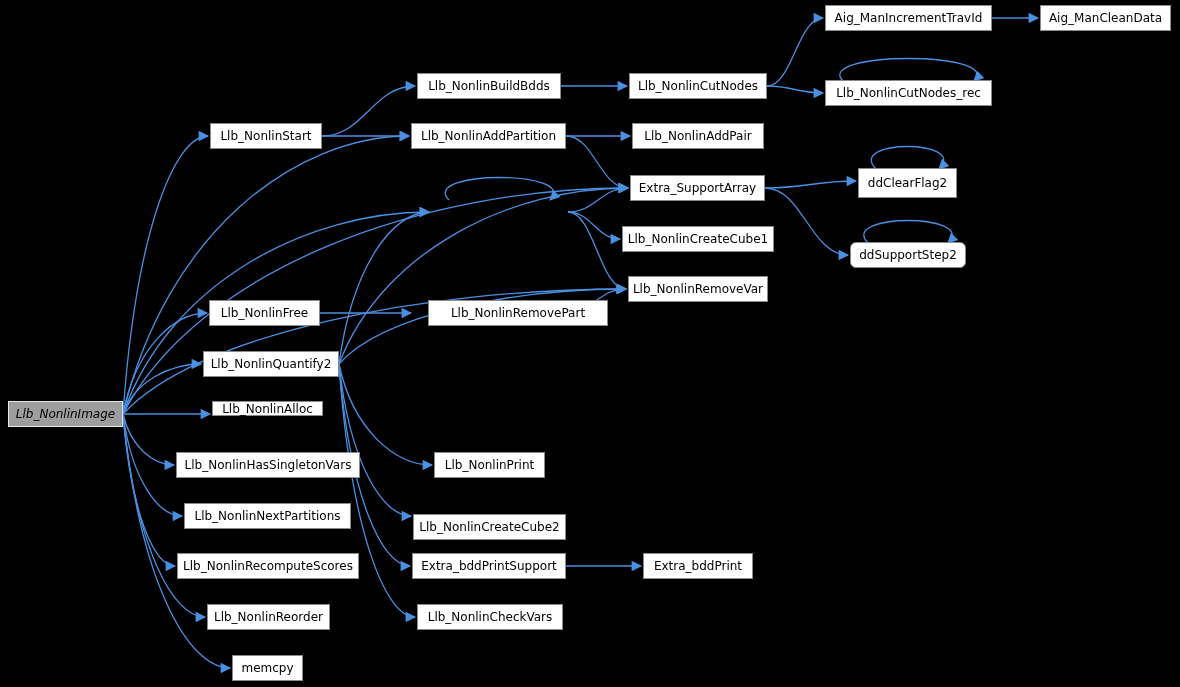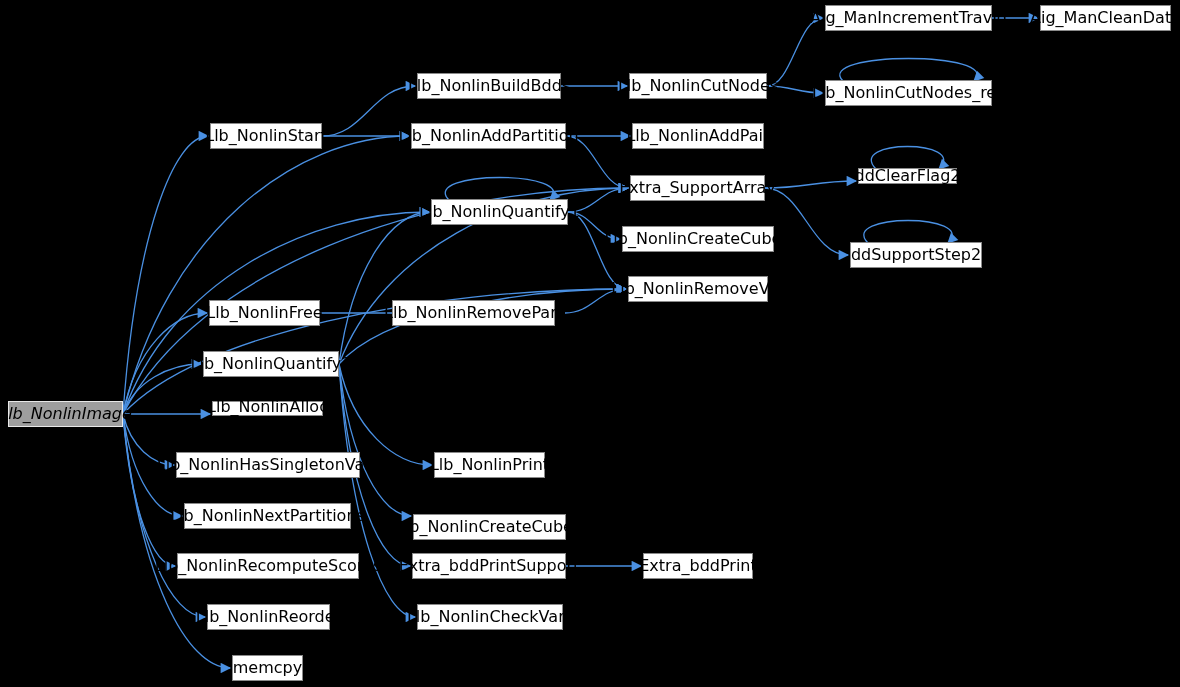--- a/index.html
+++ b/index.html
@@ -28,21 +28,21 @@
   .node {
     position: absolute;
     z-index: 1;
     display: flex;
     align-items: center;
     justify-content: center;
     box-sizing: border-box;
     background: var(--node-fill, #fff);
     border: 1px solid var(--node-border, #8a8a8a);
     color: var(--node-text, #000);
-    font-size: 16px;
+    font-size: 12px;
     line-height: 1;
     white-space: nowrap;
     cursor: pointer;
   }
   .node.highlight {
     background: var(--hl-fill, #9e9e9e);
     border-color: var(--hl-border, #e8e8e8);
   }
   .node span {
     pointer-events: none;
@@ -124,39 +124,36 @@
     </div>
     <div class="node" style="left: 825px; top: 80px; width: 167px; height: 26px;">
       <span>Llb_NonlinCutNodes_rec</span>
     </div>
     <div class="node" style="left: 632px; top: 123px; width: 132px; height: 26px;">
       <span>Llb_NonlinAddPair</span>
     </div>
     <div class="node" style="left: 630px; top: 175px; width: 135px; height: 26px;">
       <span>Extra_SupportArray</span>
     </div>
-    <div class="node" style="left: 858px; top: 168px; width: 99px; height: 16px;">
+    <div class="node" style="left: 858px; top: 168px; width: 99px; height: 30px;">
       <span>ddClearFlag2</span>
     </div>
-    <div class="node" style="left: 850px; top: 242px; width: 132px; height: 26px;">
+    <div class="node" style="left: 850px; top: 242px; width: 116px; height: 26px; border-radius: 6px;">
       <span>ddSupportStep2</span>
-    </div>
-    <div class="node" style="left: 431px; top: 199px; width: 137px; height: 26px;">
-      <span>Llb_NonlinQuantify1</span>
     </div>
     <div class="node" style="left: 622px; top: 226px; width: 152px; height: 26px;">
       <span>Llb_NonlinCreateCube1</span>
     </div>
     <div class="node" style="left: 628px; top: 276px; width: 140px; height: 26px;">
       <span>Llb_NonlinRemoveVar</span>
     </div>
     <div class="node" style="left: 209px; top: 300px; width: 111px; height: 26px;">
       <span>Llb_NonlinFree</span>
     </div>
-    <div class="node" style="left: 392px; top: 300px; width: 163px; height: 26px;">
+    <div class="node" style="left: 428px; top: 300px; width: 180px; height: 26px;">
       <span>Llb_NonlinRemovePart</span>
     </div>
     <div class="node" style="left: 203px; top: 351px; width: 136px; height: 26px;">
       <span>Llb_NonlinQuantify2</span>
     </div>
     <div class="node" style="left: 212px; top: 401px; width: 111px; height: 15px; align-items: flex-end;">
       <span>Llb_NonlinAlloc</span>
     </div>
     <div class="node" style="left: 176px; top: 452px; width: 184px; height: 26px;">
       <span>Llb_NonlinHasSingletonVars</span>

